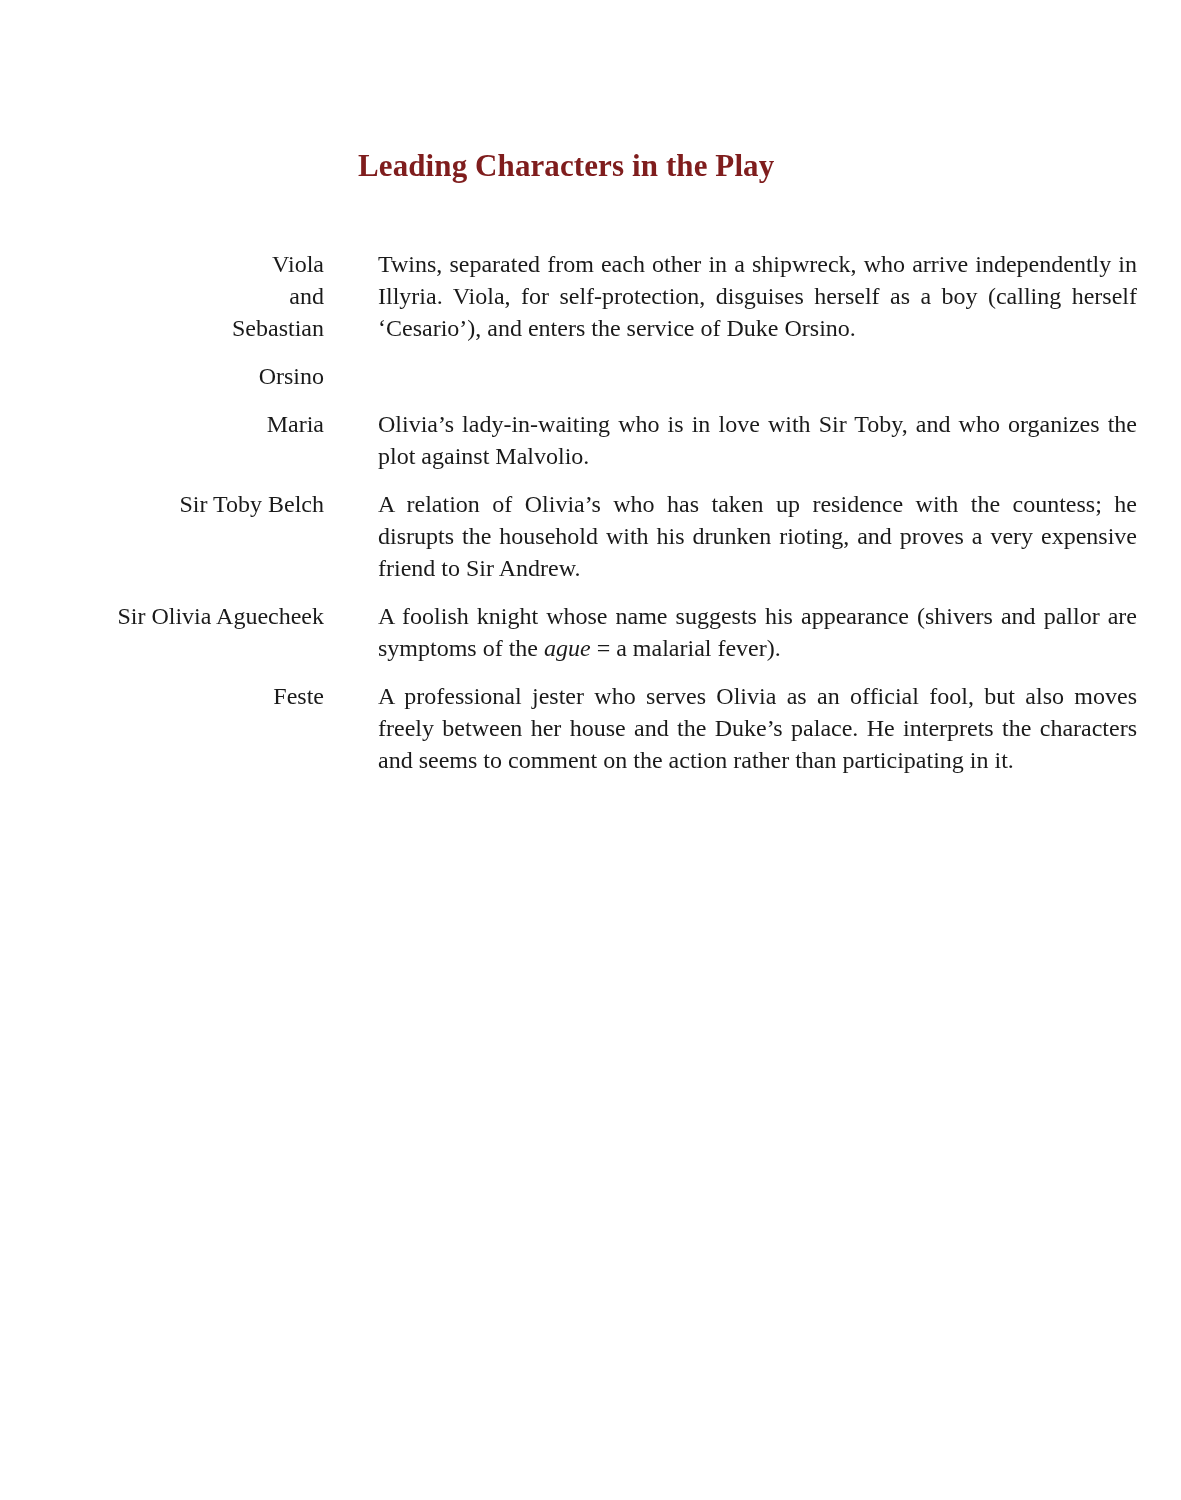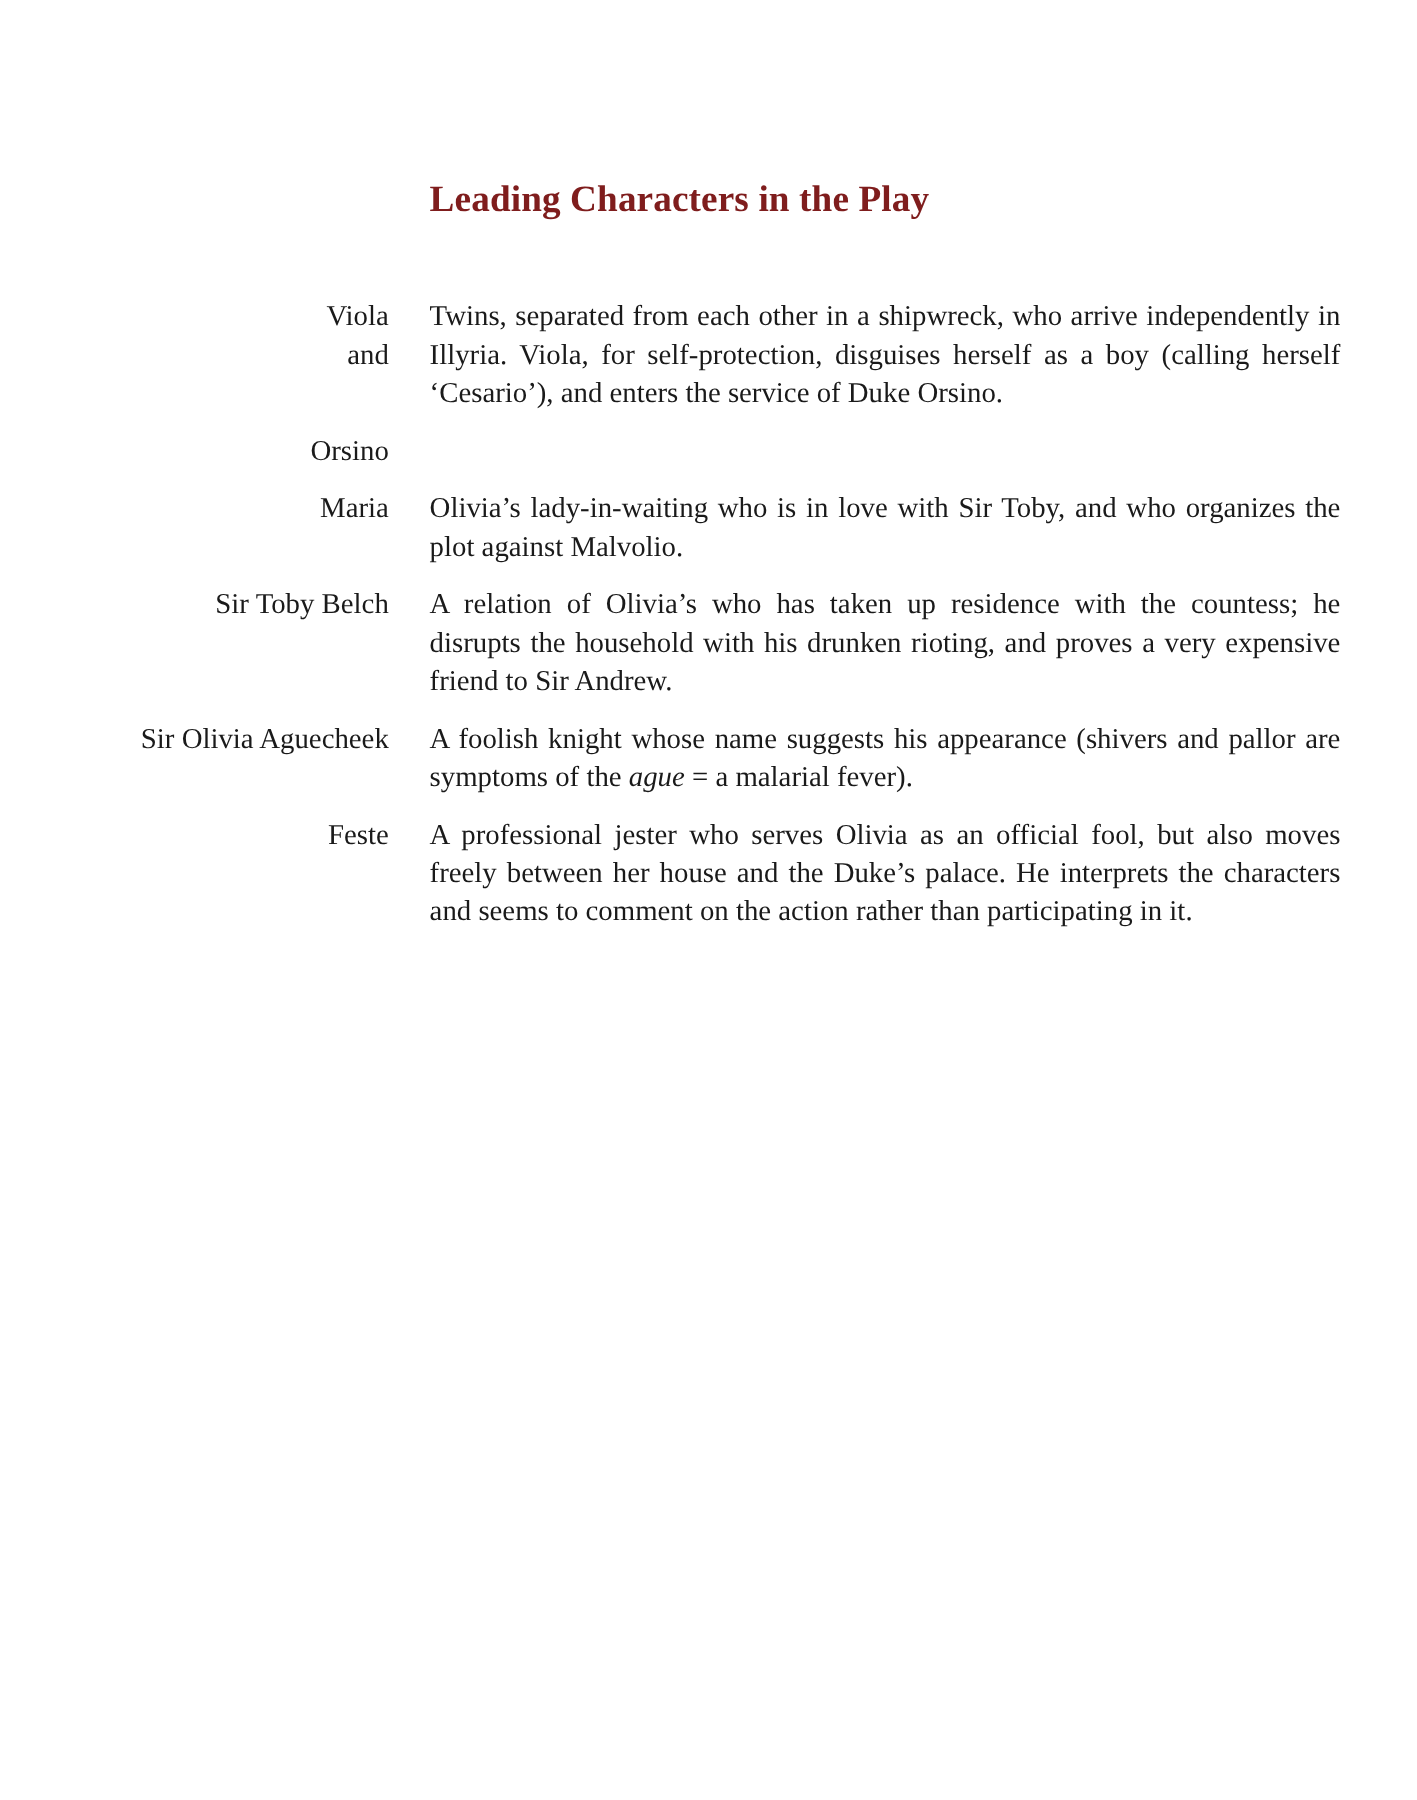--- a/index.html
+++ b/index.html
@@ -43,21 +43,21 @@
       flex: 0 0 324px;
       text-align: right;
       font-size: 24px;
       line-height: 32px;
       color: #1a1a1a;
     }
     .name span {
       display: block;
     }
     .desc {
-      margin-left: 34px;
+      margin-left: 54px;
       width: 759px;
       flex: 0 0 759px;
       text-align: justify;
       font-size: 24px;
       line-height: 32px;
       color: #1a1a1a;
       hyphens: none;
     }
     .desc em {
     }
@@ -66,20 +66,21 @@
 <body>
 
 <h1 class="page-title">Leading Characters in the Play</h1>
 
 <div class="char-list">
 
   <div class="entry">
     <div class="name">
       <span>Viola</span>
       <span>and</span>
+      <span>Sebastian</span>
     </div>
     <div class="desc">Twins, separated from each other in a shipwreck, who arrive independently in Illyria. Viola, for self-protection, disguises herself as a boy (calling herself ‘Cesario’), and enters the service of Duke Orsino.</div>
   </div>
 
   <div class="entry">
     <div class="name">
       <span>Orsino</span>
     </div>
   </div>
 

